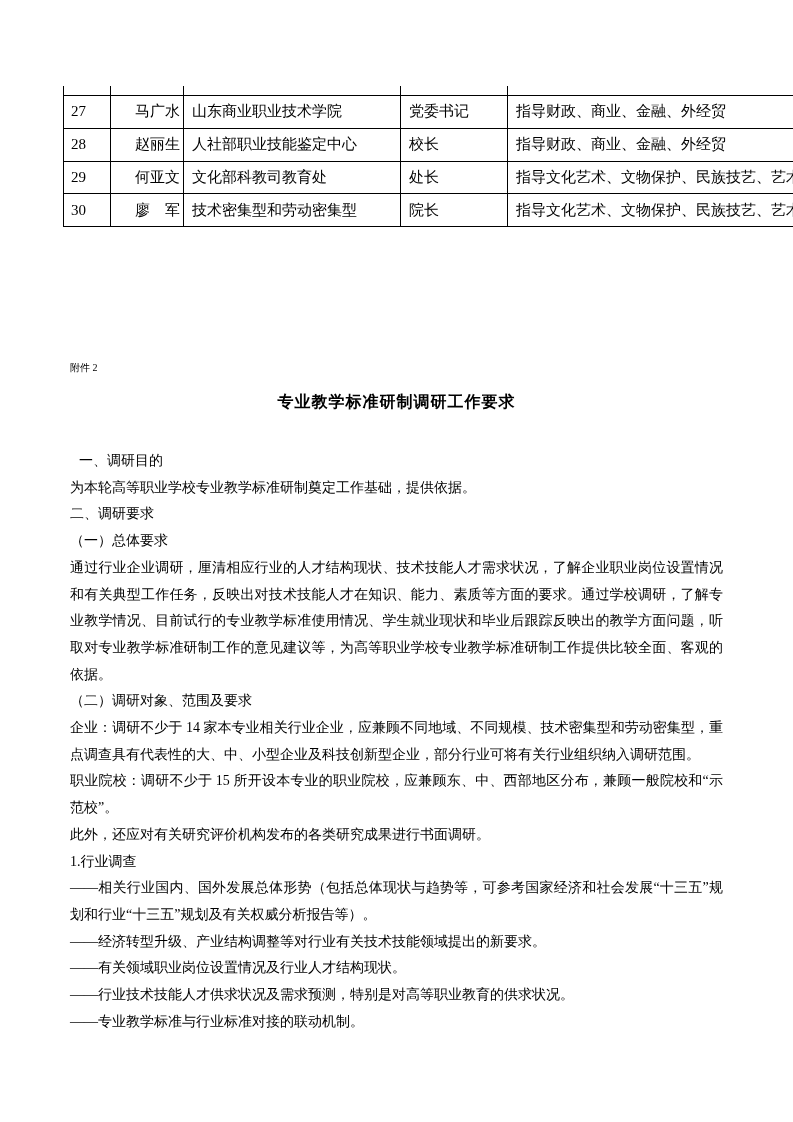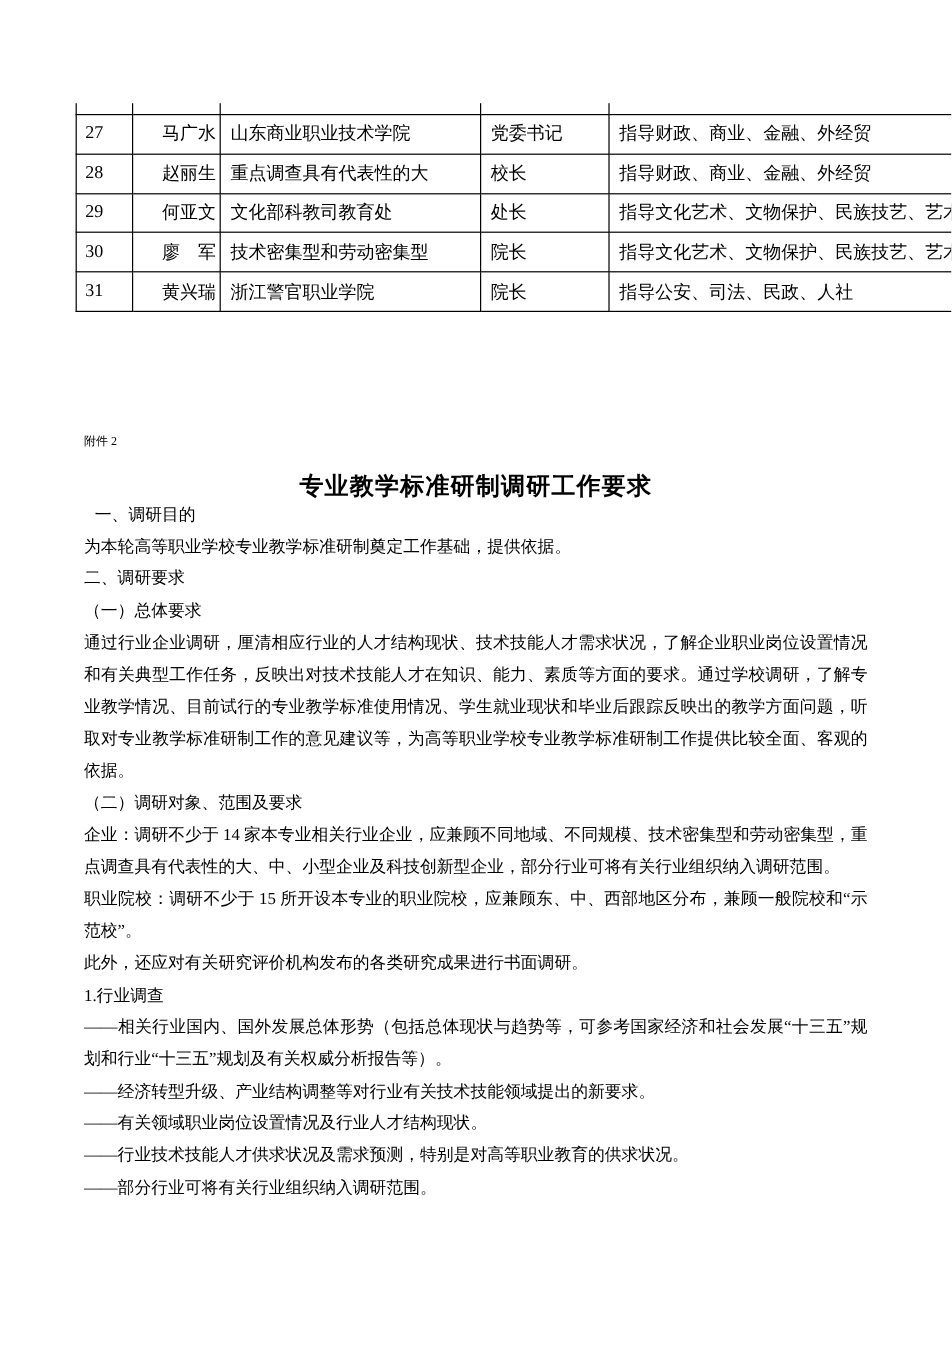--- a/index.html
+++ b/index.html
@@ -56,29 +56,29 @@
     white-space: pre;
   }
 
   .doc-title {
     position: absolute;
     left: 0;
     top: 392px;
     width: 793px;
     margin: 0;
     text-align: center;
-    font-size: 20px;
+    font-size: 16px;
     font-weight: bold;
     letter-spacing: 1px;
   }
 
   .body-text {
     position: absolute;
     left: 70px;
-    top: 417px;
+    top: 448px;
     width: 653px;
     font-size: 14px;
     line-height: 26.7px;
     text-align: justify;
   }
   .body-text p { margin: 0; }
   .body-text p.indented { padding-left: 9px; }
 </style>
 </head>
 <body>
@@ -107,48 +107,41 @@
           <td class="c-num">27</td>
           <td class="c-name">马广水</td>
           <td class="c-org">山东商业职业技术学院</td>
           <td class="c-pos">党委书记</td>
           <td class="c-duty">指导财政、商业、金融、外经贸</td>
         </tr>
 
         <tr>
           <td class="c-num">28</td>
           <td class="c-name">赵丽生</td>
-          <td class="c-org">重点调查具有代表性的大</td>
+          <td class="c-org">人社部职业技能鉴定中心</td>
           <td class="c-pos">校长</td>
           <td class="c-duty">指导财政、商业、金融、外经贸</td>
         </tr>
 
         <tr>
           <td class="c-num">29</td>
           <td class="c-name">何亚文</td>
           <td class="c-org">文化部科教司教育处</td>
           <td class="c-pos">处长</td>
           <td class="c-duty">指导文化艺术、文物保护、民族技艺、艺术设</td>
         </tr>
 
         <tr>
           <td class="c-num">30</td>
           <td class="c-name">廖　军</td>
           <td class="c-org">技术密集型和劳动密集型</td>
           <td class="c-pos">院长</td>
           <td class="c-duty">指导文化艺术、文物保护、民族技艺、艺术设</td>
         </tr>
 
-        <tr>
-          <td class="c-num">31</td>
-          <td class="c-name">黄兴瑞</td>
-          <td class="c-org">浙江警官职业学院</td>
-          <td class="c-pos">院长</td>
-          <td class="c-duty">指导公安、司法、民政、人社</td>
-        </tr>
 
       </tbody>
   </table>
 
   <div class="attachment">附件 2</div>
 
   <h1 class="doc-title">专业教学标准研制调研工作要求</h1>
 
   <div class="body-text">
 
@@ -174,16 +167,16 @@
       <p>1.行业调查</p>
 
       <p>——相关行业国内、国外发展总体形势（包括总体现状与趋势等，可参考国家经济和社会发展“十三五”规划和行业“十三五”规划及有关权威分析报告等）。</p>
 
       <p>——经济转型升级、产业结构调整等对行业有关技术技能领域提出的新要求。</p>
 
       <p>——有关领域职业岗位设置情况及行业人才结构现状。</p>
 
       <p>——行业技术技能人才供求状况及需求预测，特别是对高等职业教育的供求状况。</p>
 
-      <p>——部分行业可将有关行业组织纳入调研范围。</p>
+      <p>——专业教学标准与行业标准对接的联动机制。</p>
     </div>
 
 </div>
 
 </body></html>

